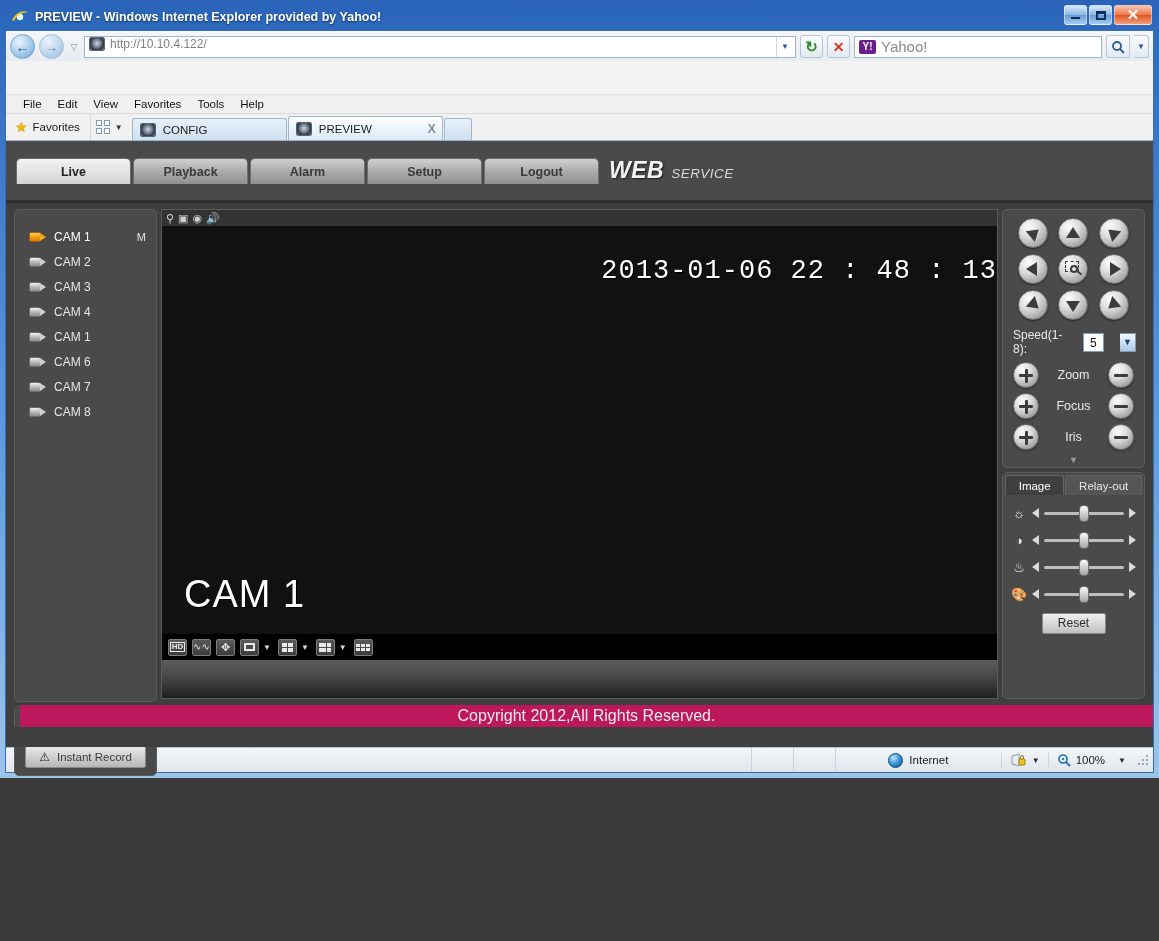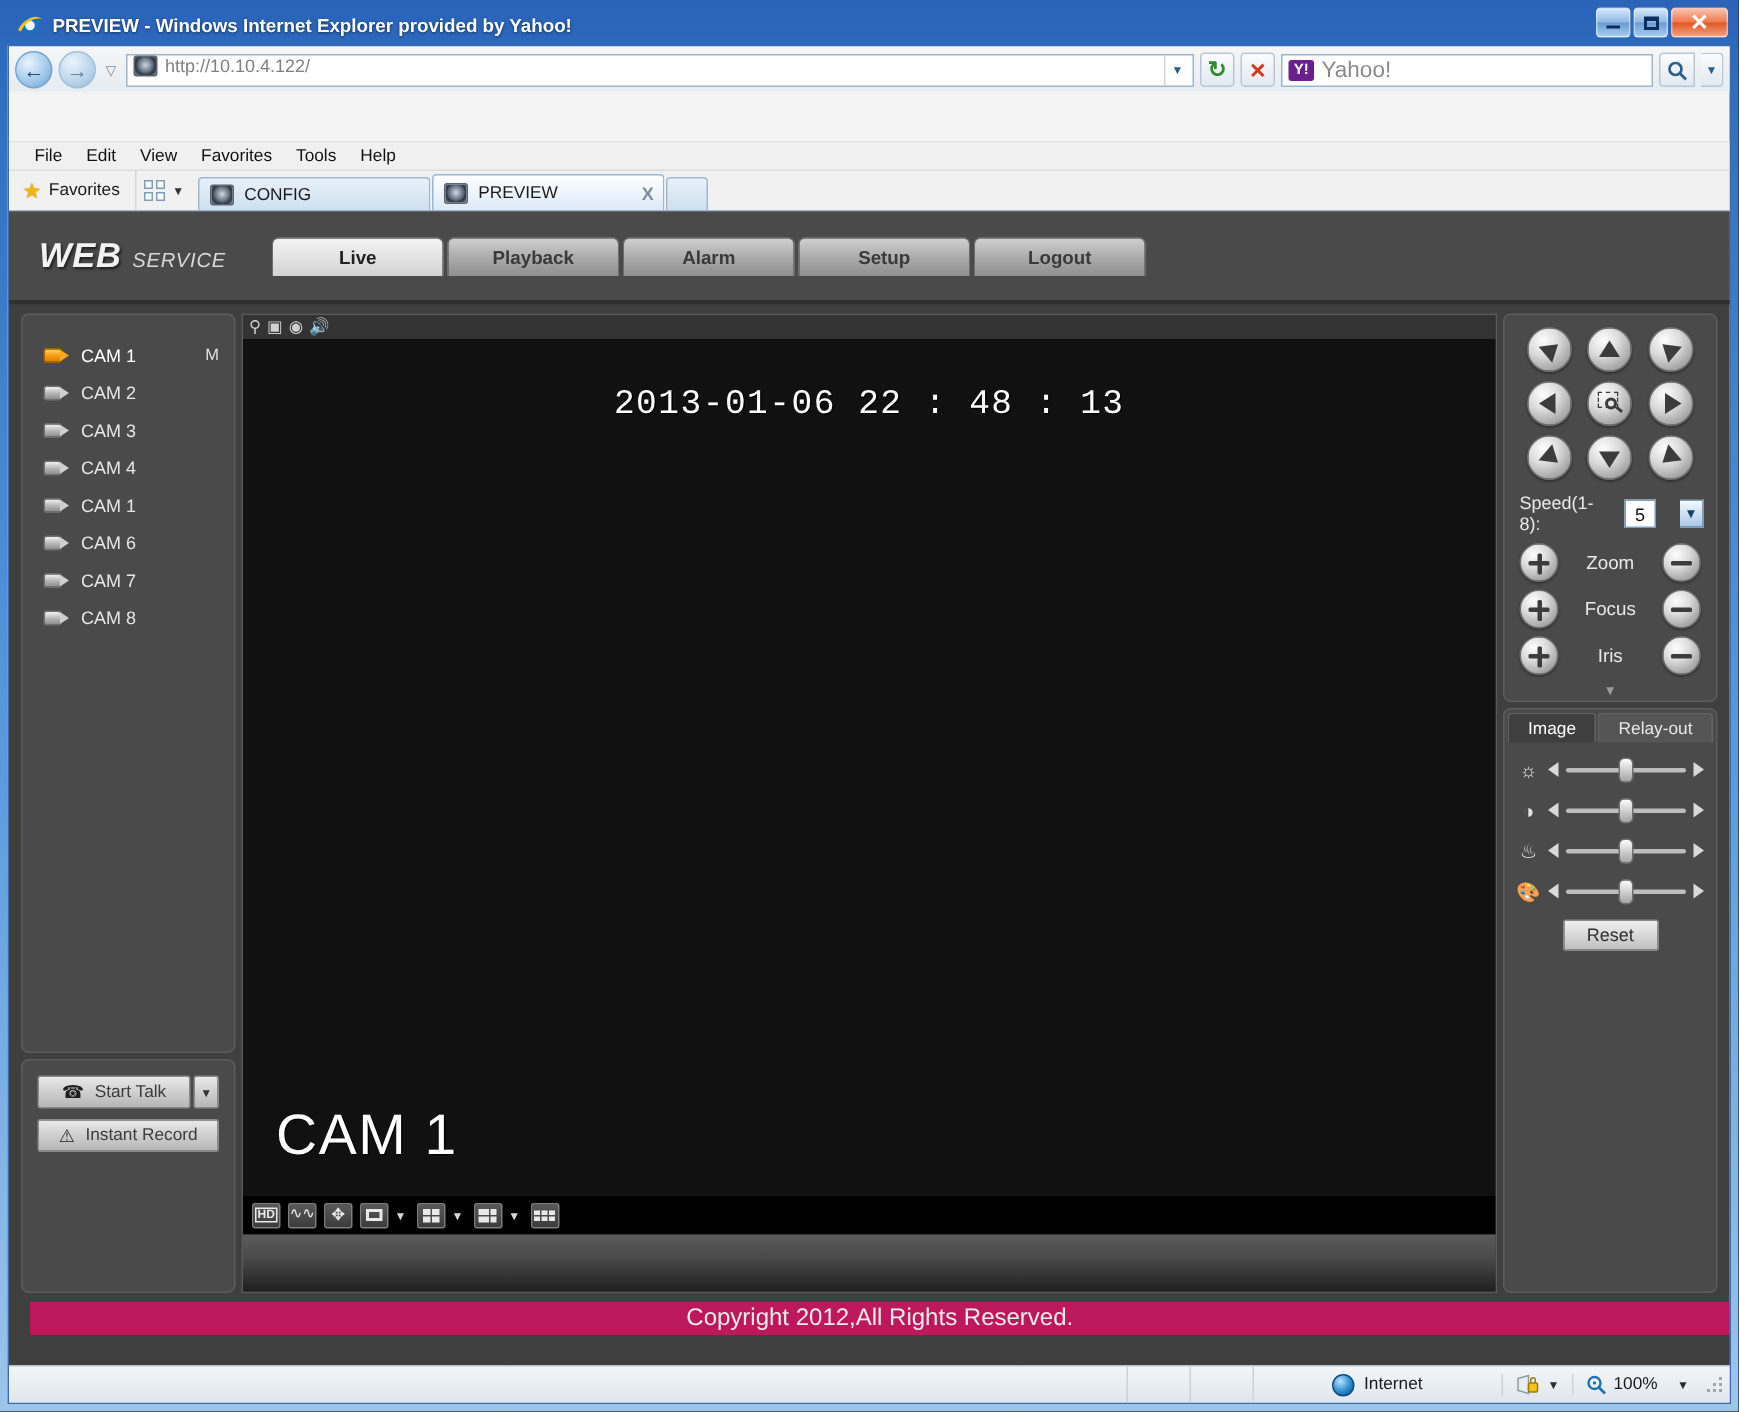--- a/index.html
+++ b/index.html
@@ -5,21 +5,21 @@
   * { box-sizing: border-box; margin: 0; padding: 0; }
   html, body {
     width: 1159px; height: 941px;
     font-family: "Liberation Sans", sans-serif;
     overflow: hidden;
     background: #3a3a3a;
   }
 
   
   #ie-window {
-    width: 1159px; height: 941px;
+    width: 1159px; height: 778px;
     background: linear-gradient(to bottom, #2a63b8 0%, #2f6dc0 6%, #5b9bdd 55%, #9cc5ea 100%);
     padding: 4px 5px 5px 5px;
     display: flex; flex-direction: column;
   }
   
   #titlebar {
     height: 26px; display: flex; align-items: center;
     padding-left: 6px; position: relative; flex: 0 0 auto;
   }
   #ie-logo {
@@ -251,23 +251,23 @@
     height: 16px; background:#333; display:flex; align-items:center;
     padding: 0 6px 0 4px; flex:0 0 auto;
   }
   #vidhead .stream { font-size:10px; color:#cfcfcf; flex:1 1 auto; }
   #vidhead .icons { display:flex; gap:4px; align-items:center; }
   #vidhead .icons span { color:#cfcfcf; font-size:11px; line-height:11px; }
   #vidcanvas {
     flex: 1 1 auto; background:#111111; position:relative; min-height:0;
   }
   #osd-time {
-    position:absolute; top: 30px; left:0; right:0; text-align:center;
+    position:absolute; top: 30px; left:0; right:0; text-align:right;
     font-family: "Liberation Mono", monospace;
-    font-size: 23px; color:#ffffff; letter-spacing: 1px;
+    font-size: 27px; color:#ffffff; letter-spacing: 1px;
     text-shadow: 1px 1px 0 #000;
   }
   #osd-cam {
     position:absolute; left: 22px; bottom: 18px;
     font-size: 38px; color:#ffffff; letter-spacing: 1px;
     text-shadow: 1px 1px 0 #000;
   }
   #vidtools {
     height: 26px; background:#000; display:flex; align-items:center;
     gap: 5px; padding: 0 6px; flex:0 0 auto;
@@ -508,30 +508,30 @@
           <span class="tlabel">PREVIEW</span>
           <span class="tclose">X</span>
         </div>
         <div class="tab newtab"></div>
       </div>
     </div>
 
     <div id="page">
 
       <div id="appheader">
-        <div id="brand">
-          <span class="web">WEB</span>
-          <span class="svc">SERVICE</span>
-        </div>
         <div id="navtabs">
           <div class="navtab active">Live</div>
           <div class="navtab">Playback</div>
           <div class="navtab">Alarm</div>
           <div class="navtab">Setup</div>
           <div class="navtab">Logout</div>
+        </div>
+        <div id="brand">
+          <span class="web">WEB</span>
+          <span class="svc">SERVICE</span>
         </div>
       </div>
 
       <div id="body">
 
         <div id="sidebar">
           <div id="camlist">
             <div class="camrow on">
               <span class="camicon">
                   <i class="body"></i>

